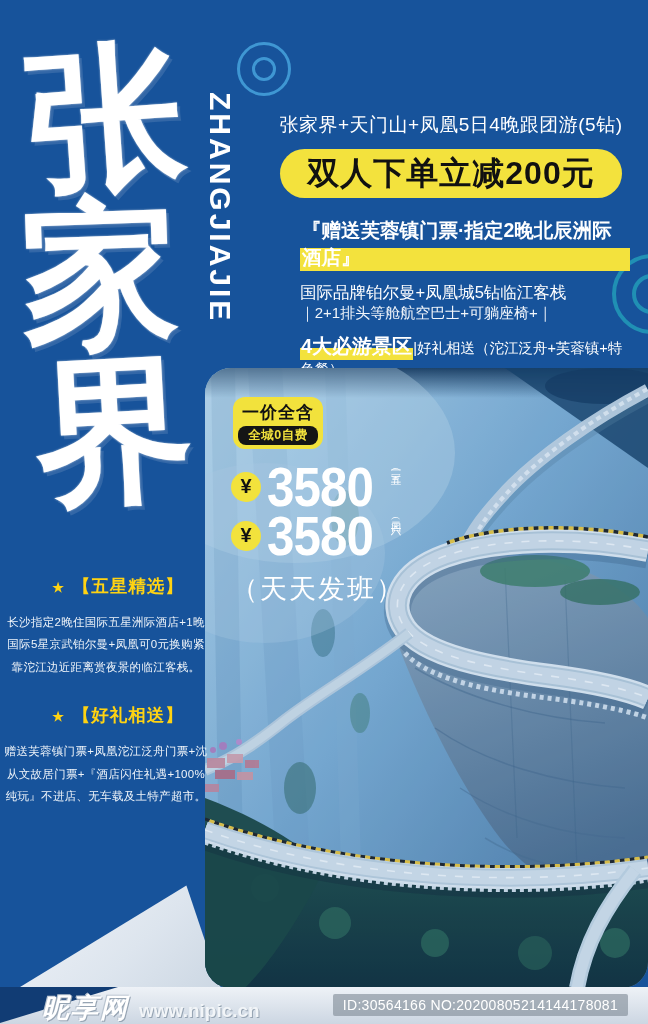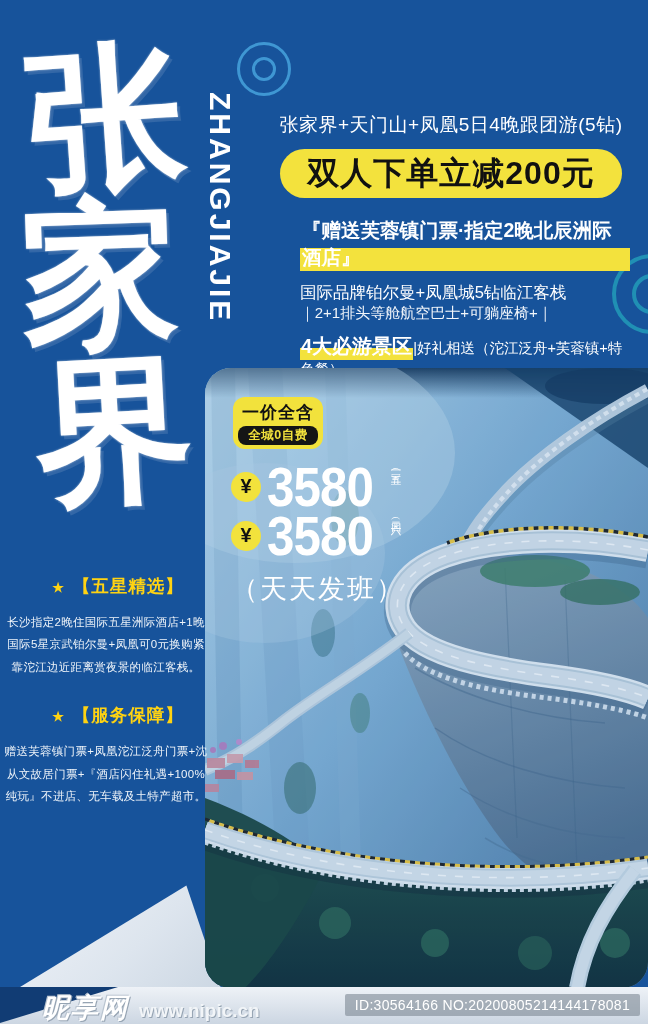--- a/index.html
+++ b/index.html
@@ -117,21 +117,21 @@
   .footer-brand{position:absolute;left:42px;top:3px;white-space:nowrap;}
   .logo-cn{
     font-style:italic;font-weight:900;font-size:27px;color:#ffffff;
     text-shadow:1px 1px 0 #96a4b3,-1px -1px 0 #b9c4d0;letter-spacing:2px;
   }
   .logo-url{
     font-weight:800;font-size:19px;color:#f2f5f8;
     text-shadow:1px 1px 0 #96a4b3;margin-left:10px;
   }
   .id-strip{
-    position:absolute;right:8px;top:7px;height:22px;line-height:22px;
+    position:absolute;right:20px;top:7px;height:22px;line-height:22px;
     background:rgba(128,138,150,.62);color:#fff;font-size:14px;
     padding:0 10px;border-radius:2px;letter-spacing:.3px;
   }
 </style>
 </head>
 <body>
 
 <div class="poster">
 
   <div class="deco-circle circ-top-outer"></div>
@@ -286,21 +286,21 @@
 
   <div class="sections">
     <div>
       <div class="sec-head">
         <span class="sec-star">★</span><span>【五星精选】</span>
       </div>
       <div class="sec-body">长沙指定2晚住国际五星洲际酒店+1晚国际5星京武铂尔曼+凤凰可0元换购紧靠沱江边近距离赏夜景的临江客栈。</div>
     </div>
     <div>
       <div class="sec-head">
-        <span class="sec-star">★</span><span>【服务保障】</span>
+        <span class="sec-star">★</span><span>【好礼相送】</span>
       </div>
       <div class="sec-body">赠送芙蓉镇门票+凤凰沱江泛舟门票+沈从文故居门票+『酒店闪住礼遇+100%纯玩』不进店、无车载及土特产超市。</div>
     </div>
   </div>
 
   <div class="footer">
     <div class="footer-navy"></div>
     <div class="footer-brand">
       <span class="logo-cn">昵享网</span><span class="logo-url">www.nipic.cn</span>
     </div>

